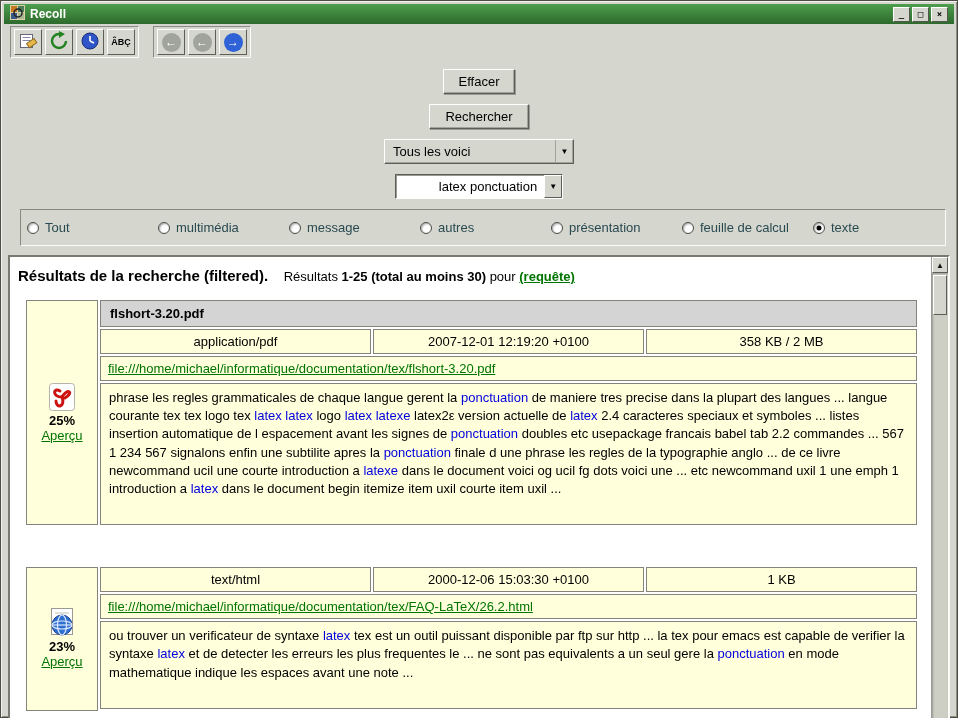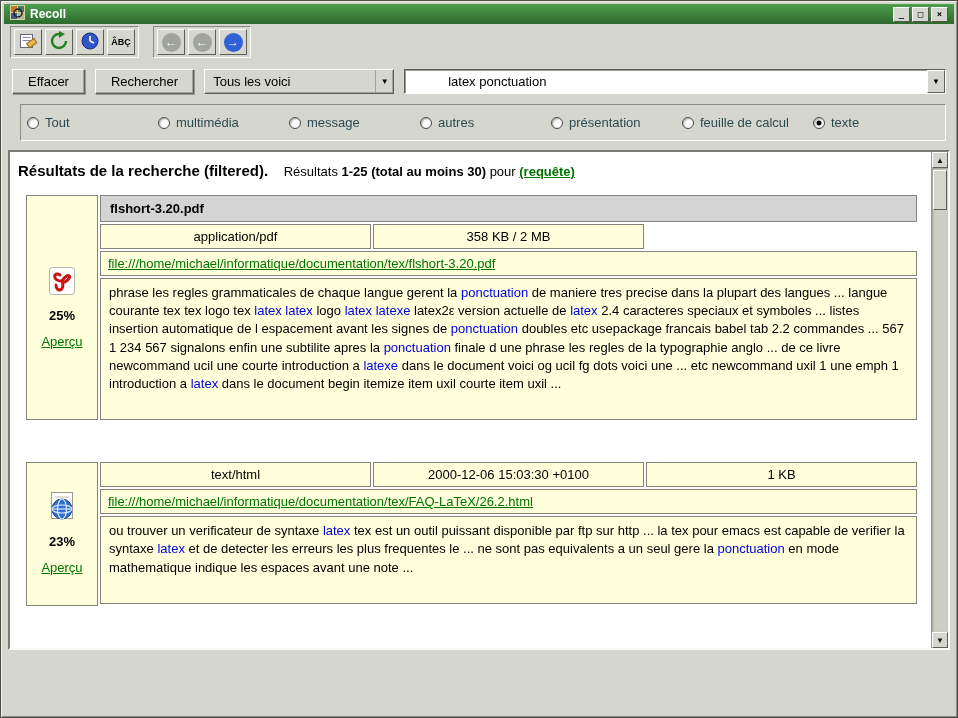--- a/index.html
+++ b/index.html
@@ -50,21 +50,21 @@
   }
   .abc-glyph { font-size: 9px; font-weight: bold; }
   .nav-circle {
     width: 19px; height: 19px; border-radius: 50%;
     display: flex; align-items: center; justify-content: center;
     color: #fff; font-size: 12px; font-weight: bold;
   }
   .nav-circle.disabled { background: #a0a49c; }
   .nav-circle.active { background: #2f62d6; }
   
-  .searchrow { display: flex; gap: 10px; padding: 7px 8px; align-items: center; }
+  .searchrow { display: flex; gap: 10px; padding: 7px 8px; align-items: center; flex-direction: column; }
   .btn3d {
     background: var(--window-face, #d5d6ce);
     border: 1px solid; border-color: #fff #5e5e56 #5e5e56 #fff;
     box-shadow: inset -1px -1px 0 #a3a39b, 1px 1px 0 rgba(0,0,0,0.28);
     padding: 4px 15px; font-size: 13px; font-family: inherit;
   }
   .combo {
     display: flex; align-items: stretch; width: 190px;
     background: var(--window-face, #d5d6ce);
     border: 1px solid; border-color: #fff #5e5e56 #5e5e56 #fff;
@@ -117,21 +117,21 @@
   .header-sub { font-size: 13px; margin-left: 12px; }
   .b { font-weight: bold; }
   .green-link { color: var(--link-green, #007400); text-decoration: underline; cursor: pointer; }
   .results-list { margin-top: 16px; }
   .result-block { display: grid; grid-template-columns: 72px 1fr; gap: 2px; margin: 0 10px 0 10px; }
   .result-block + .result-block { margin-top: 42px; }
   .cell { border: 1px solid #84847c; background: var(--cell-yellow, #ffffdc); }
   .left-cell {
     grid-row: 1 / span 4; grid-column: 1;
     display: flex; flex-direction: column; align-items: center; justify-content: center;
-    gap: 11px; padding: 8px 2px;
+    padding: 8px 2px;
   }
   .title-cell { grid-column: 2; background: var(--title-row-gray, #d4d4d4); font-weight: bold; padding: 5px 9px; }
   .info-row { grid-column: 2; display: grid; grid-template-columns: 1fr 1fr 1fr; gap: 2px; }
   .info-cell { text-align: center; padding: 4px; }
   .url-cell { grid-column: 2; padding: 4px 7px; white-space: nowrap; overflow: hidden; }
   .snippet-cell { grid-column: 2; padding: 5px 8px 26px 8px; line-height: 1.4; }
   .hl { color: var(--highlight-blue, #0000dd); }
   .relevance { font-weight: bold; }
   .file-icon { line-height: 0; }
   
@@ -282,20 +282,21 @@
                     <path d="M15 15 C 19 25, 9 27, 9 19"></path>
                     <path d="M15 15 C 5 15, 6 5, 13 9"></path>
                   </g>
                 </svg></span>
               <span class="relevance">25%</span>
               <a class="green-link preview-link">Aperçu</a>
             </div>
             <div class="cell title-cell">flshort-3.20.pdf</div>
             <div class="info-row">
               <div class="cell info-cell">application/pdf</div>
+              <div class="cell info-cell">2007-12-01 12:19:20 +0100</div>
               <div class="cell info-cell">358 KB / 2 MB</div>
             </div>
             <div class="cell url-cell"><a class="green-link">file:///home/michael/informatique/documentation/tex/flshort-3.20.pdf</a></div>
             <div class="cell snippet-cell"><span>phrase les regles grammaticales de chaque langue gerent la </span><span class="hl">ponctuation</span><span> de maniere tres precise dans la plupart des langues ... langue courante tex tex logo tex </span><span class="hl">latex latex</span><span> logo </span><span class="hl">latex latexe</span><span> latex2ε version actuelle de </span><span class="hl">latex</span><span> 2.4 caracteres speciaux et symboles ... listes insertion automatique de l espacement avant les signes de </span><span class="hl">ponctuation</span><span> doubles etc usepackage francais babel tab 2.2 commandes ... 567 1 234 567 signalons enfin une subtilite apres la </span><span class="hl">ponctuation</span><span> finale d une phrase les regles de la typographie anglo ... de ce livre newcommand ucil une courte introduction a </span><span class="hl">latexe</span><span> dans le document voici og ucil fg dots voici une ... etc newcommand uxil 1 une emph 1 introduction a </span><span class="hl">latex</span><span> dans le document begin itemize item uxil courte item uxil ...</span></div>
           </div>
           <div class="result-block">
             <div class="cell left-cell">
               <span class="file-icon"><svg width="30" height="31" viewBox="0 0 30 31">
                   <rect x="4.5" y="0.5" width="21" height="26" fill="#ffffff" stroke="#9a9a92"></rect>
                   <line x1="8" y1="5" x2="22" y2="5" stroke="#c0c0b8"></line>

